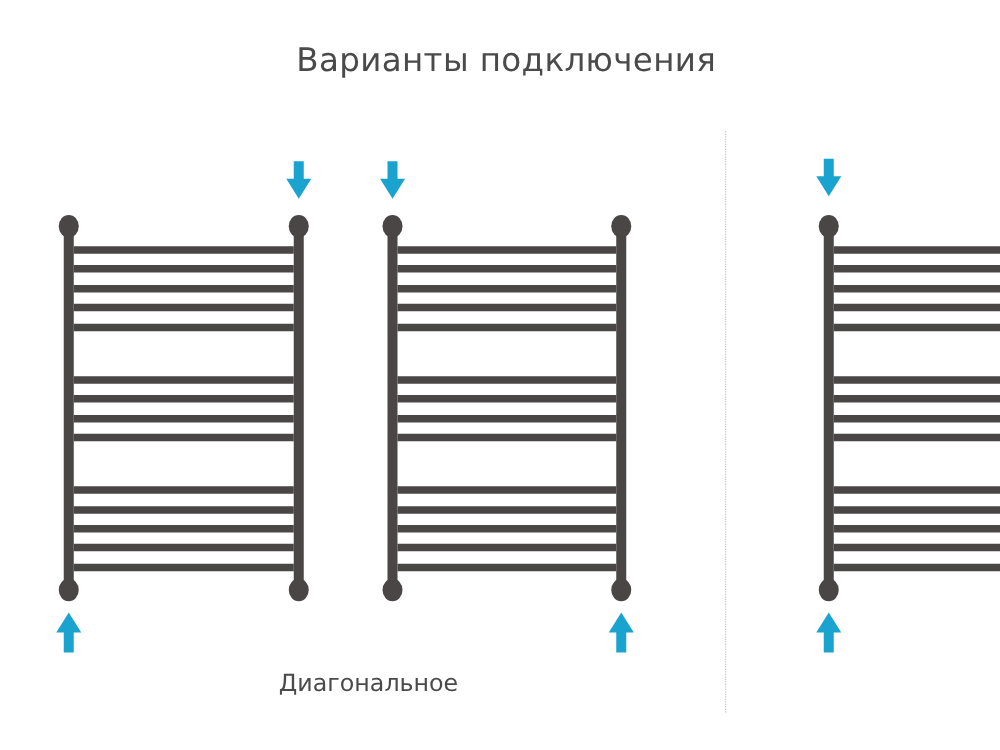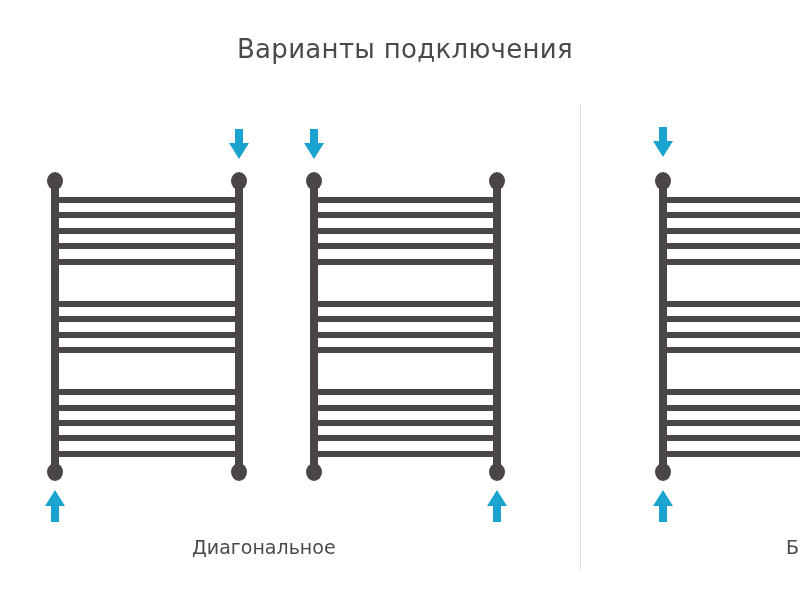--- a/index.html
+++ b/index.html
@@ -1,18 +1,18 @@
 <!DOCTYPE html>
 <html><head>
 <meta charset="utf-8">
 <style>
   html,body{margin:0;padding:0;background:#ffffff;}
   body{width:800px;height:600px;position:relative;overflow:hidden;font-family:"DejaVu Sans","Liberation Sans",sans-serif;}
   .title{position:absolute;left:0;top:34px;width:810px;text-align:center;font-size:26px;color:#4a4a4a;letter-spacing:0.3px;}
-  .caption{position:absolute;top:536px;font-size:19px;color:#4a4a4a;}
+  .caption{position:absolute;top:536px;font-size:19px;color:#4a4a4a;margin-left:31px;}
   .divider{position:absolute;left:580px;top:105px;height:465px;border-left:1px dotted #c8c8c8;}
   svg{position:absolute;left:0;top:0;}
 </style>
 </head>
 <body>
 
 <div class="title">Варианты подключения</div>
 
 <svg width="800" height="600">
   <defs>

